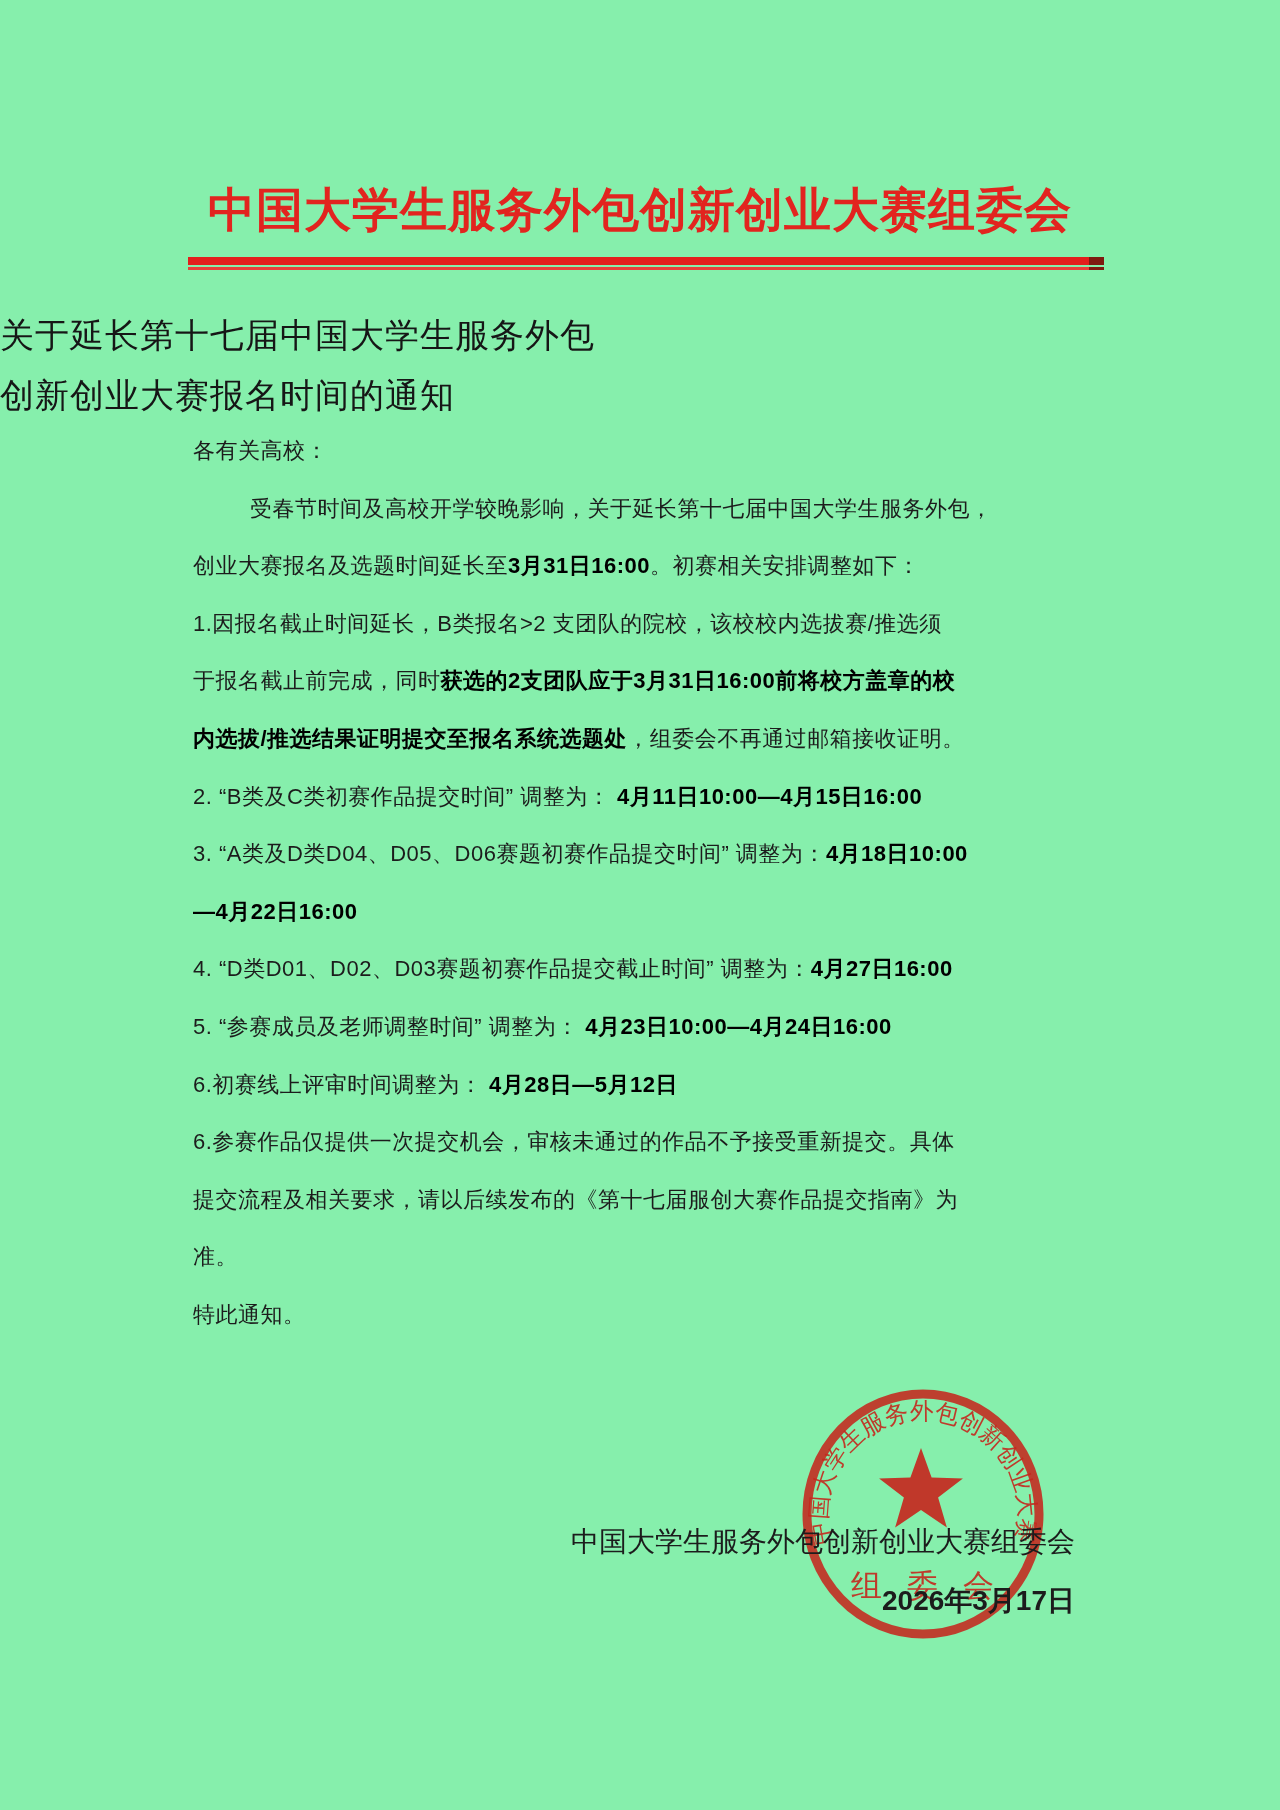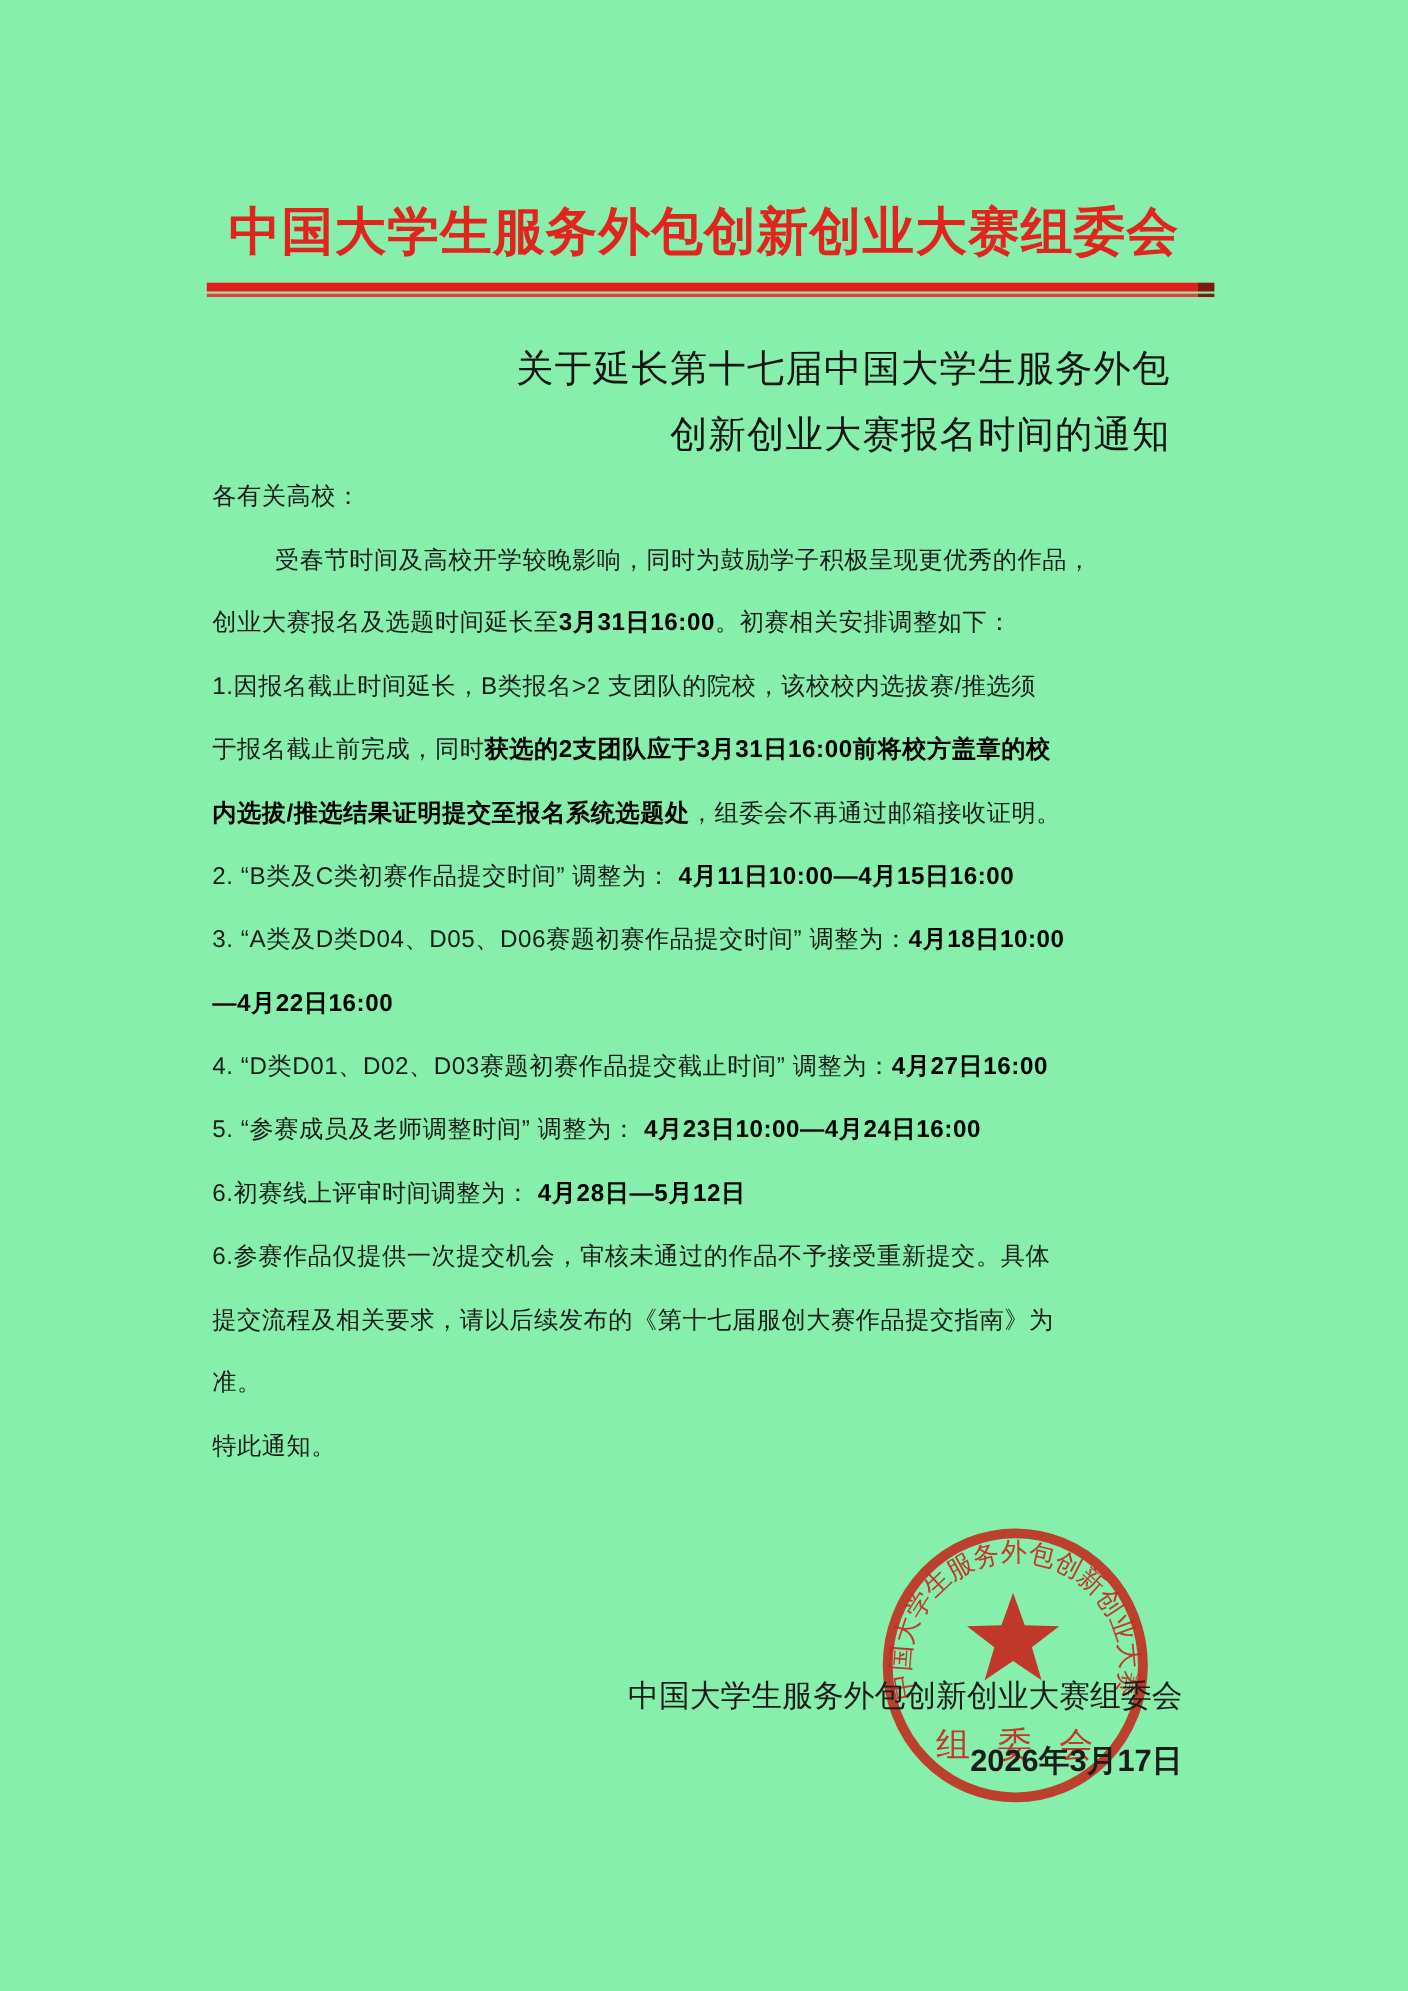--- a/index.html
+++ b/index.html
@@ -24,21 +24,21 @@
   .rule .thick{
     height:8px;width:100%;
     background:linear-gradient(to right,#e31f1c 0%,#e31f1c 98.4%,#7e1a10 98.4%,#7e1a10 100%);
   }
   .rule .thin{
     height:3px;width:100%;margin-top:2px;
     background:linear-gradient(to right,#e8403a 0%,#e8403a 98.4%,#7e1a10 98.4%,#7e1a10 100%);
   }
   .doc-title{
     position:absolute;top:305px;left:0;width:1064px;
-    text-align:right;
+    text-align:left;
     font-size:34px;color:#161616;
     line-height:60px;
     letter-spacing:1px;
     white-space:nowrap;
   }
   .body-block{
     position:absolute;top:422px;left:193px;width:975px;
     font-size:22px;color:#1c1c1c;
     letter-spacing:0.5px;
   }
@@ -75,21 +75,21 @@
     <div class="thin"></div>
   </div>
 
   <div class="doc-title">
     <div>关于延长第十七届中国大学生服务外包</div>
     <div>创新创业大赛报名时间的通知</div>
   </div>
 
   <div class="body-block" id="body-block">
       <div class="line"><span>各有关高校：</span></div>
-      <div class="line indent"><span>受春节时间及高校开学较晚影响，同时为鼓励学子积极呈现更优秀的作品，</span></div>
+      <div class="line indent"><span>受春节时间及高校开学较晚影响，关于延长第十七届中国大学生服务外包，</span></div>
       <div class="line"><span>创业大赛报名及选题时间延长至</span><span class="b">3月31日16:00</span><span>。初赛相关安排调整如下：</span></div>
       <div class="line"><span>1.因报名截止时间延长，B类报名&gt;2 支团队的院校，该校校内选拔赛/推选须</span></div>
       <div class="line"><span>于报名截止前完成，同时</span><span class="b">获选的2支团队应于3月31日16:00前将校方盖章的校</span></div>
       <div class="line"><span class="b">内选拔/推选结果证明提交至报名系统选题处</span><span>，组委会不再通过邮箱接收证明。</span></div>
       <div class="line"><span>2. “B类及C类初赛作品提交时间” 调整为： </span><span class="b">4月11日10:00—4月15日16:00</span></div>
       <div class="line"><span>3. “A类及D类D04、D05、D06赛题初赛作品提交时间” 调整为：</span><span class="b">4月18日10:00</span></div>
       <div class="line"><span class="b">—4月22日16:00</span></div>
       <div class="line"><span>4. “D类D01、D02、D03赛题初赛作品提交截止时间” 调整为：</span><span class="b">4月27日16:00</span></div>
       <div class="line"><span>5. “参赛成员及老师调整时间” 调整为： </span><span class="b">4月23日10:00—4月24日16:00</span></div>
       <div class="line"><span>6.初赛线上评审时间调整为： </span><span class="b">4月28日—5月12日</span></div>

